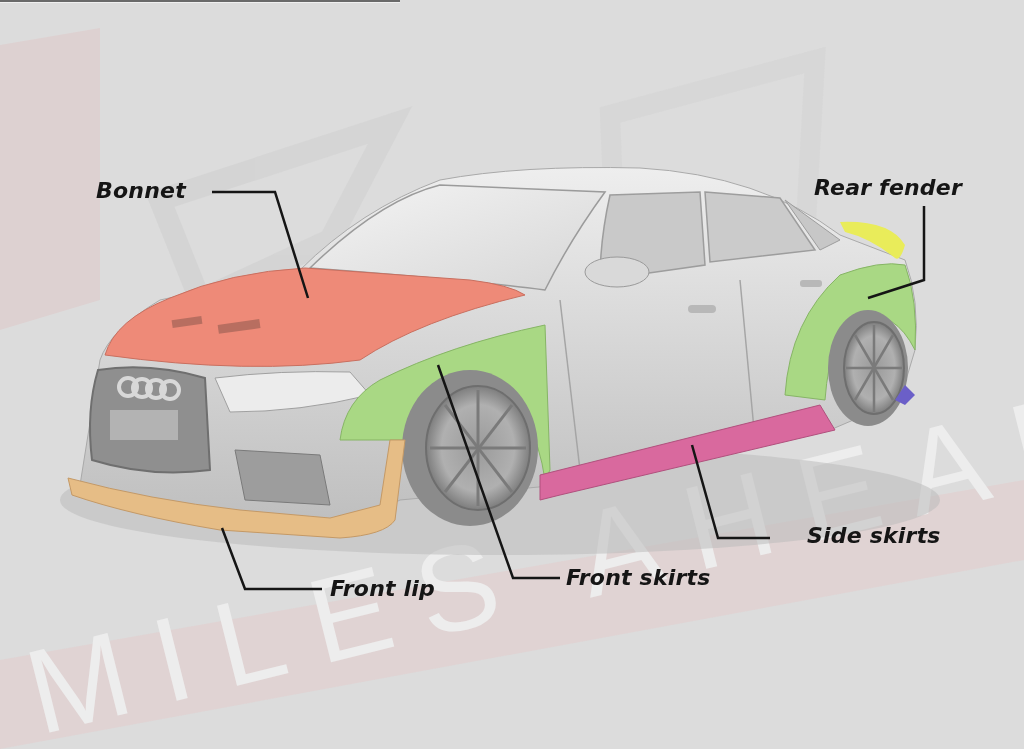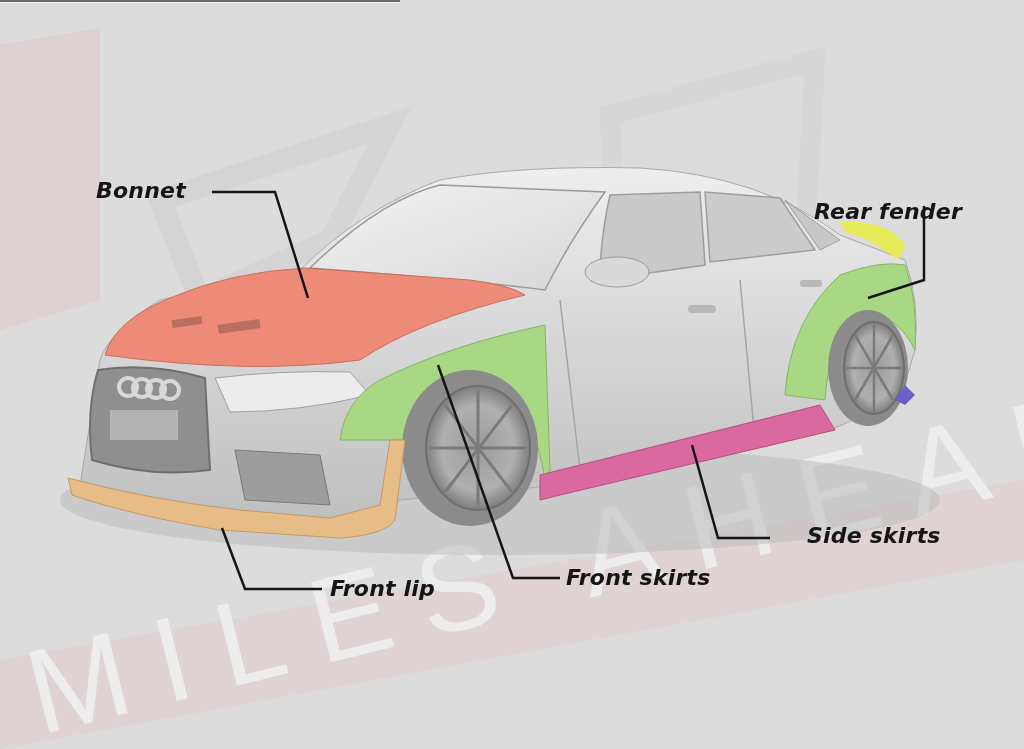--- a/index.html
+++ b/index.html
@@ -124,17 +124,17 @@
     <g stroke="#151515" stroke-width="2.5" fill="none">
       <polyline points="212,192 275,192 308,298"></polyline>
       <polyline points="924,206 924,280 868,298"></polyline>
       <polyline points="692,445 718,538 770,538"></polyline>
       <polyline points="438,365 513,578 560,578"></polyline>
       <polyline points="222,528 245,589 322,589"></polyline>
     </g>
   </svg>
 
   <div class="label" style="left:96px; top:178px;">Bonnet</div>
-  <div class="label" style="left:814px; top:175px;margin-top:24px;">Rear fender</div>
+  <div class="label" style="left:814px; top:175px;">Rear fender</div>
   <div class="label" style="left:807px; top:523px;">Side skirts</div>
   <div class="label" style="left:566px; top:565px;">Front skirts</div>
   <div class="label" style="left:330px; top:576px;">Front lip</div>
 </div>
 
 </body></html>

